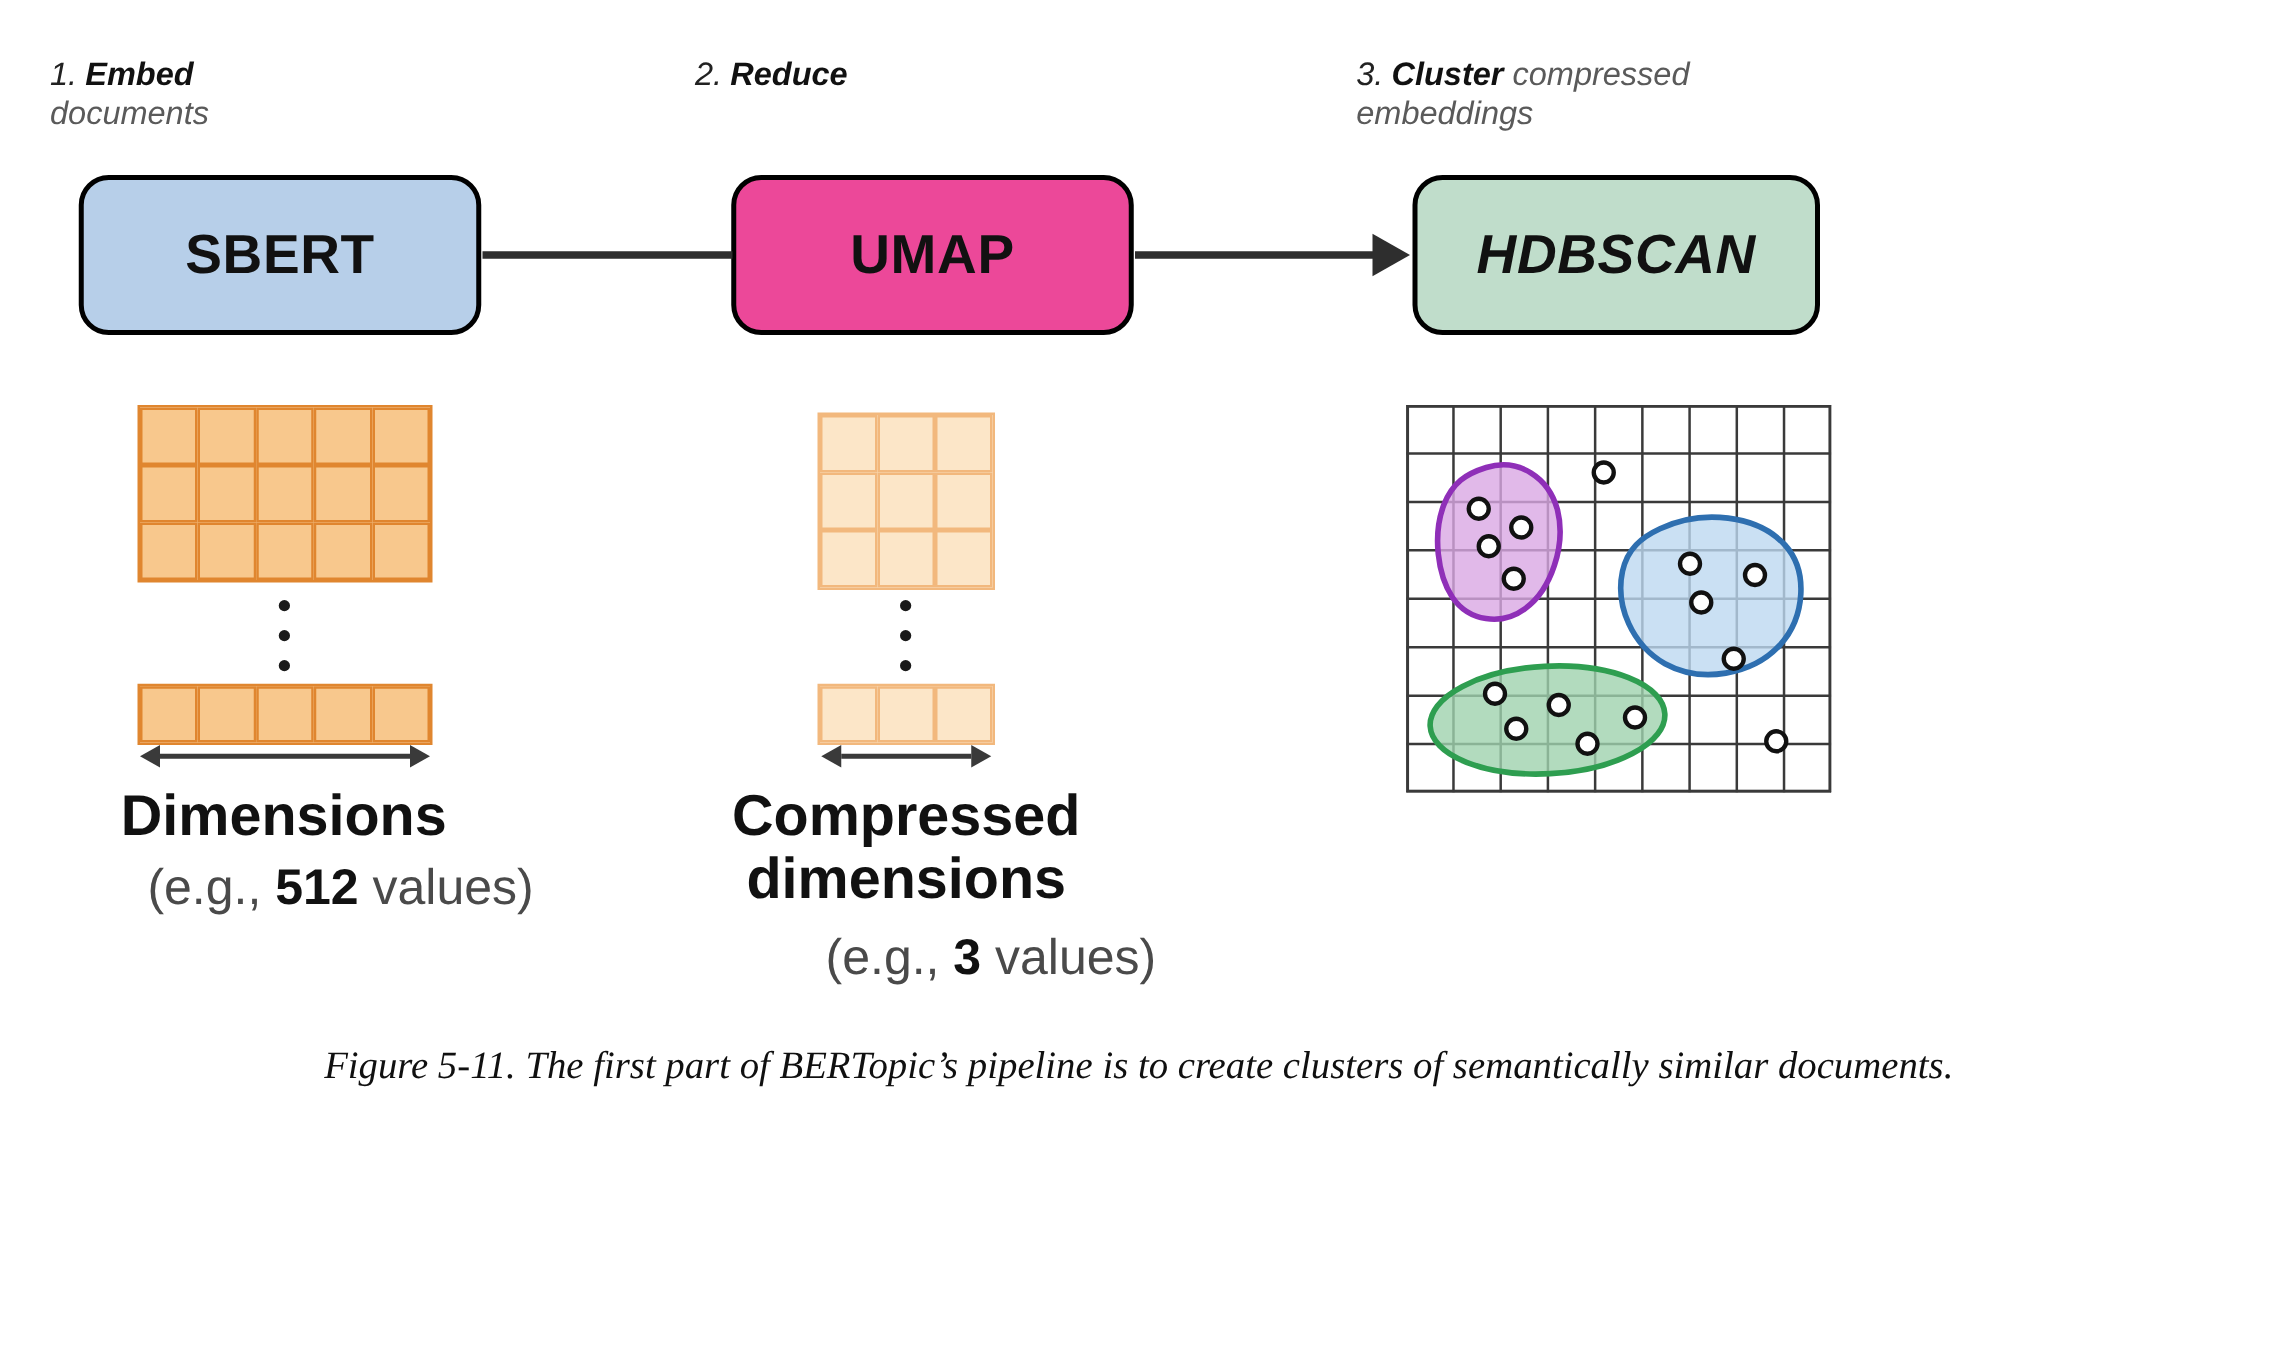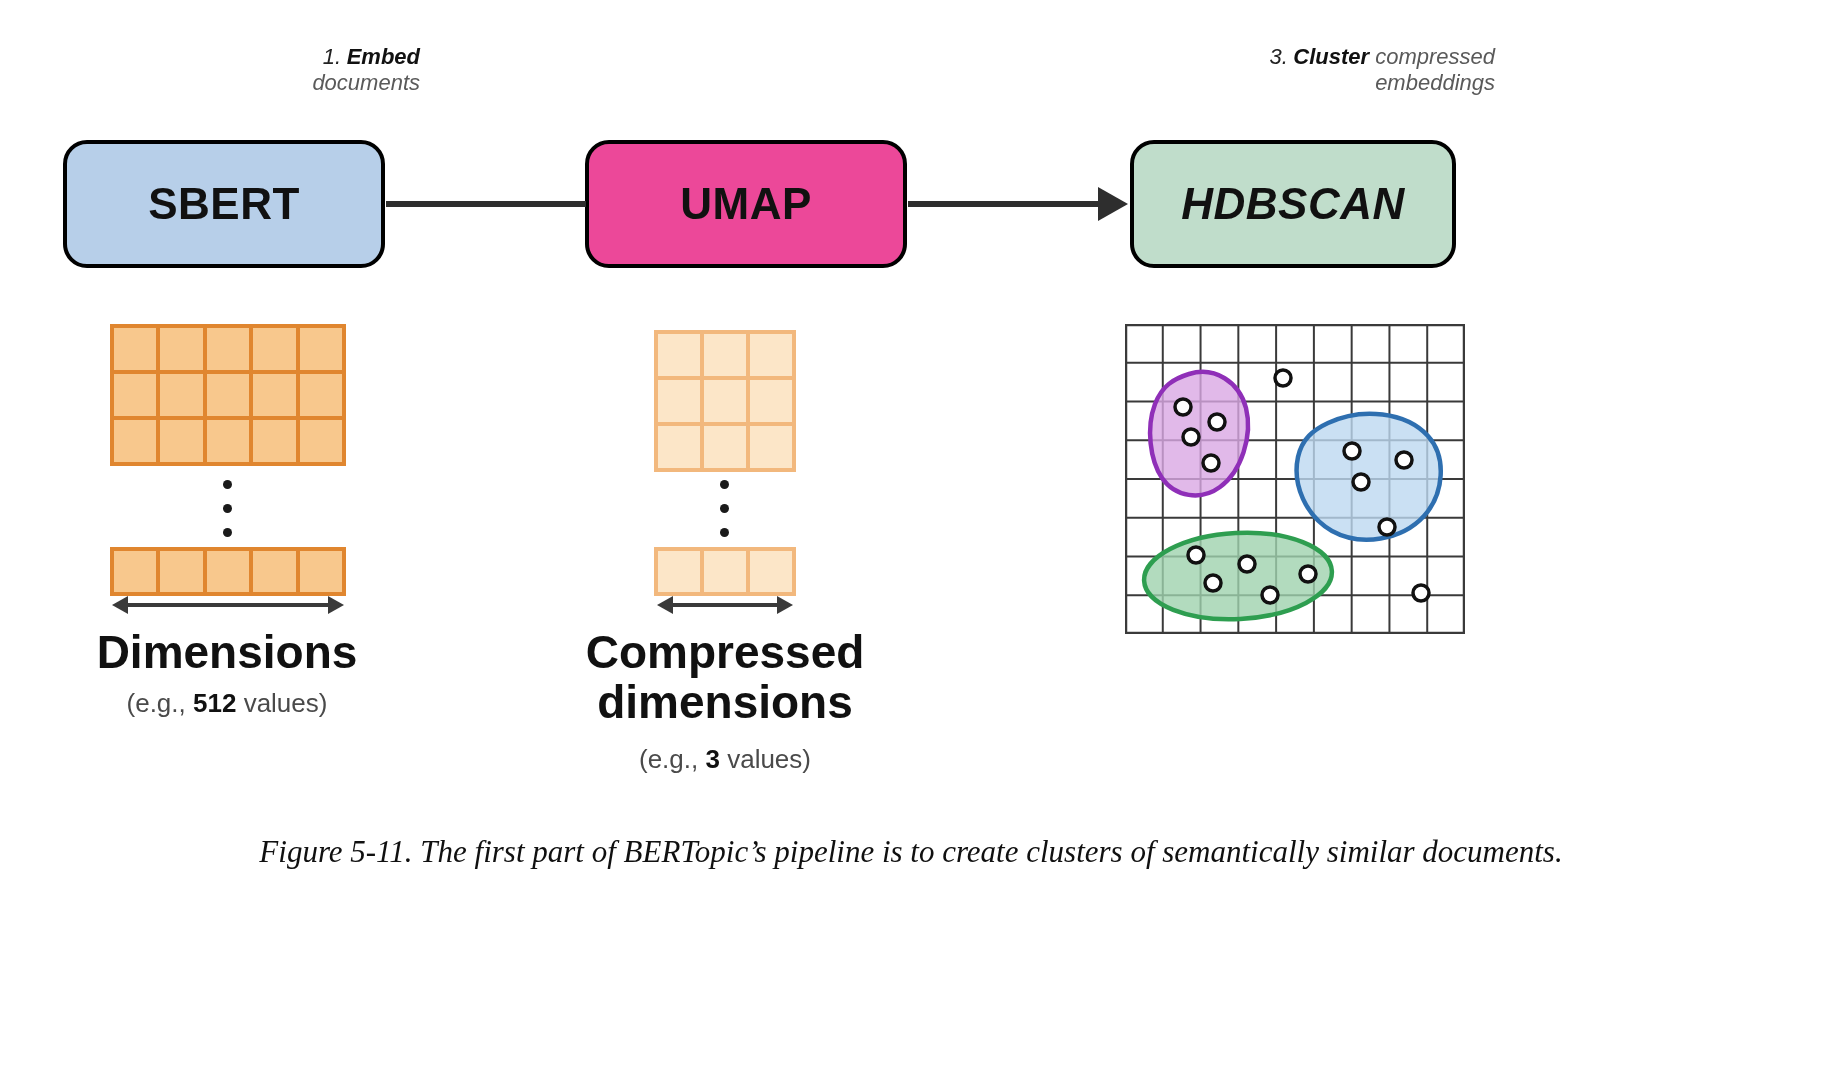--- a/index.html
+++ b/index.html
@@ -8,23 +8,23 @@
     width: 1822px; height: 1084px;
     position: relative; overflow: hidden;
     font-family: "Liberation Sans", sans-serif;
     color: #111;
   }
 
   
   .step-label {
     position: absolute;
     font-style: italic;
-    font-size: 22px;
+    font-size: 26px;
     line-height: 1.18;
-    text-align: right;
+    text-align: left;
     color: #5a5a5a;
   }
   .step-label .num { color: #222; margin-right: 0.25em; }
   .step-label .kw  { color: #111; font-weight: bold; }
 
   
   .box {
     position: absolute; top: 140px; height: 128px;
     border: 4px solid #000; border-radius: 24px;
     display: flex; align-items: center; justify-content: center;
@@ -56,22 +56,22 @@
   .darrow .head { width: 0; height: 0; border-top: 9px solid transparent; border-bottom: 9px solid transparent; }
   .darrow .head.left  { border-right: 16px solid #3a3a3a; }
   .darrow .head.right { border-left: 16px solid #3a3a3a; }
 
   
   .dim-title {
     position: absolute; text-align: center;
     font-weight: bold; font-size: 46px; line-height: 1.08; color: #111;
   }
   .dim-sub {
-    position: absolute; text-align: center;
-    font-size: 26px; color: #4a4a4a;
+    position: absolute; text-align: right;
+    font-size: 40px; color: #4a4a4a;
   }
   .dim-sub b { color: #111; }
 
   
   #cluster-plot { position: absolute; left: 1125px; top: 324px; width: 340px; height: 310px; }
   #cluster-plot svg { width: 100%; height: 100%; display: block; background: #fff; }
 
   
   .caption {
     position: absolute; top: 830px; left: 0; right: 0;
@@ -111,20 +111,21 @@
 </head>
 <body>
 
 <div>
 
   <div class="step-label" id="step1-label">
     <div><span class="num">1.</span><span class="kw">Embed</span><span></span></div>
     <div>documents</div>
   </div>
   <div class="step-label" id="step2-label">
+    <div><span class="num">2.</span><span class="kw">Reduce</span><span></span></div>
   </div>
   <div class="step-label" id="step3-label">
     <div><span class="num">3.</span><span class="kw">Cluster</span><span> compressed</span></div>
     <div>embeddings</div>
   </div>
 
   <div class="box" id="sbert-box" style="background: rgb(183, 207, 233);">
     <span>SBERT</span>
   </div>
   <div class="box" id="umap-box" style="background: #ec4899;">

